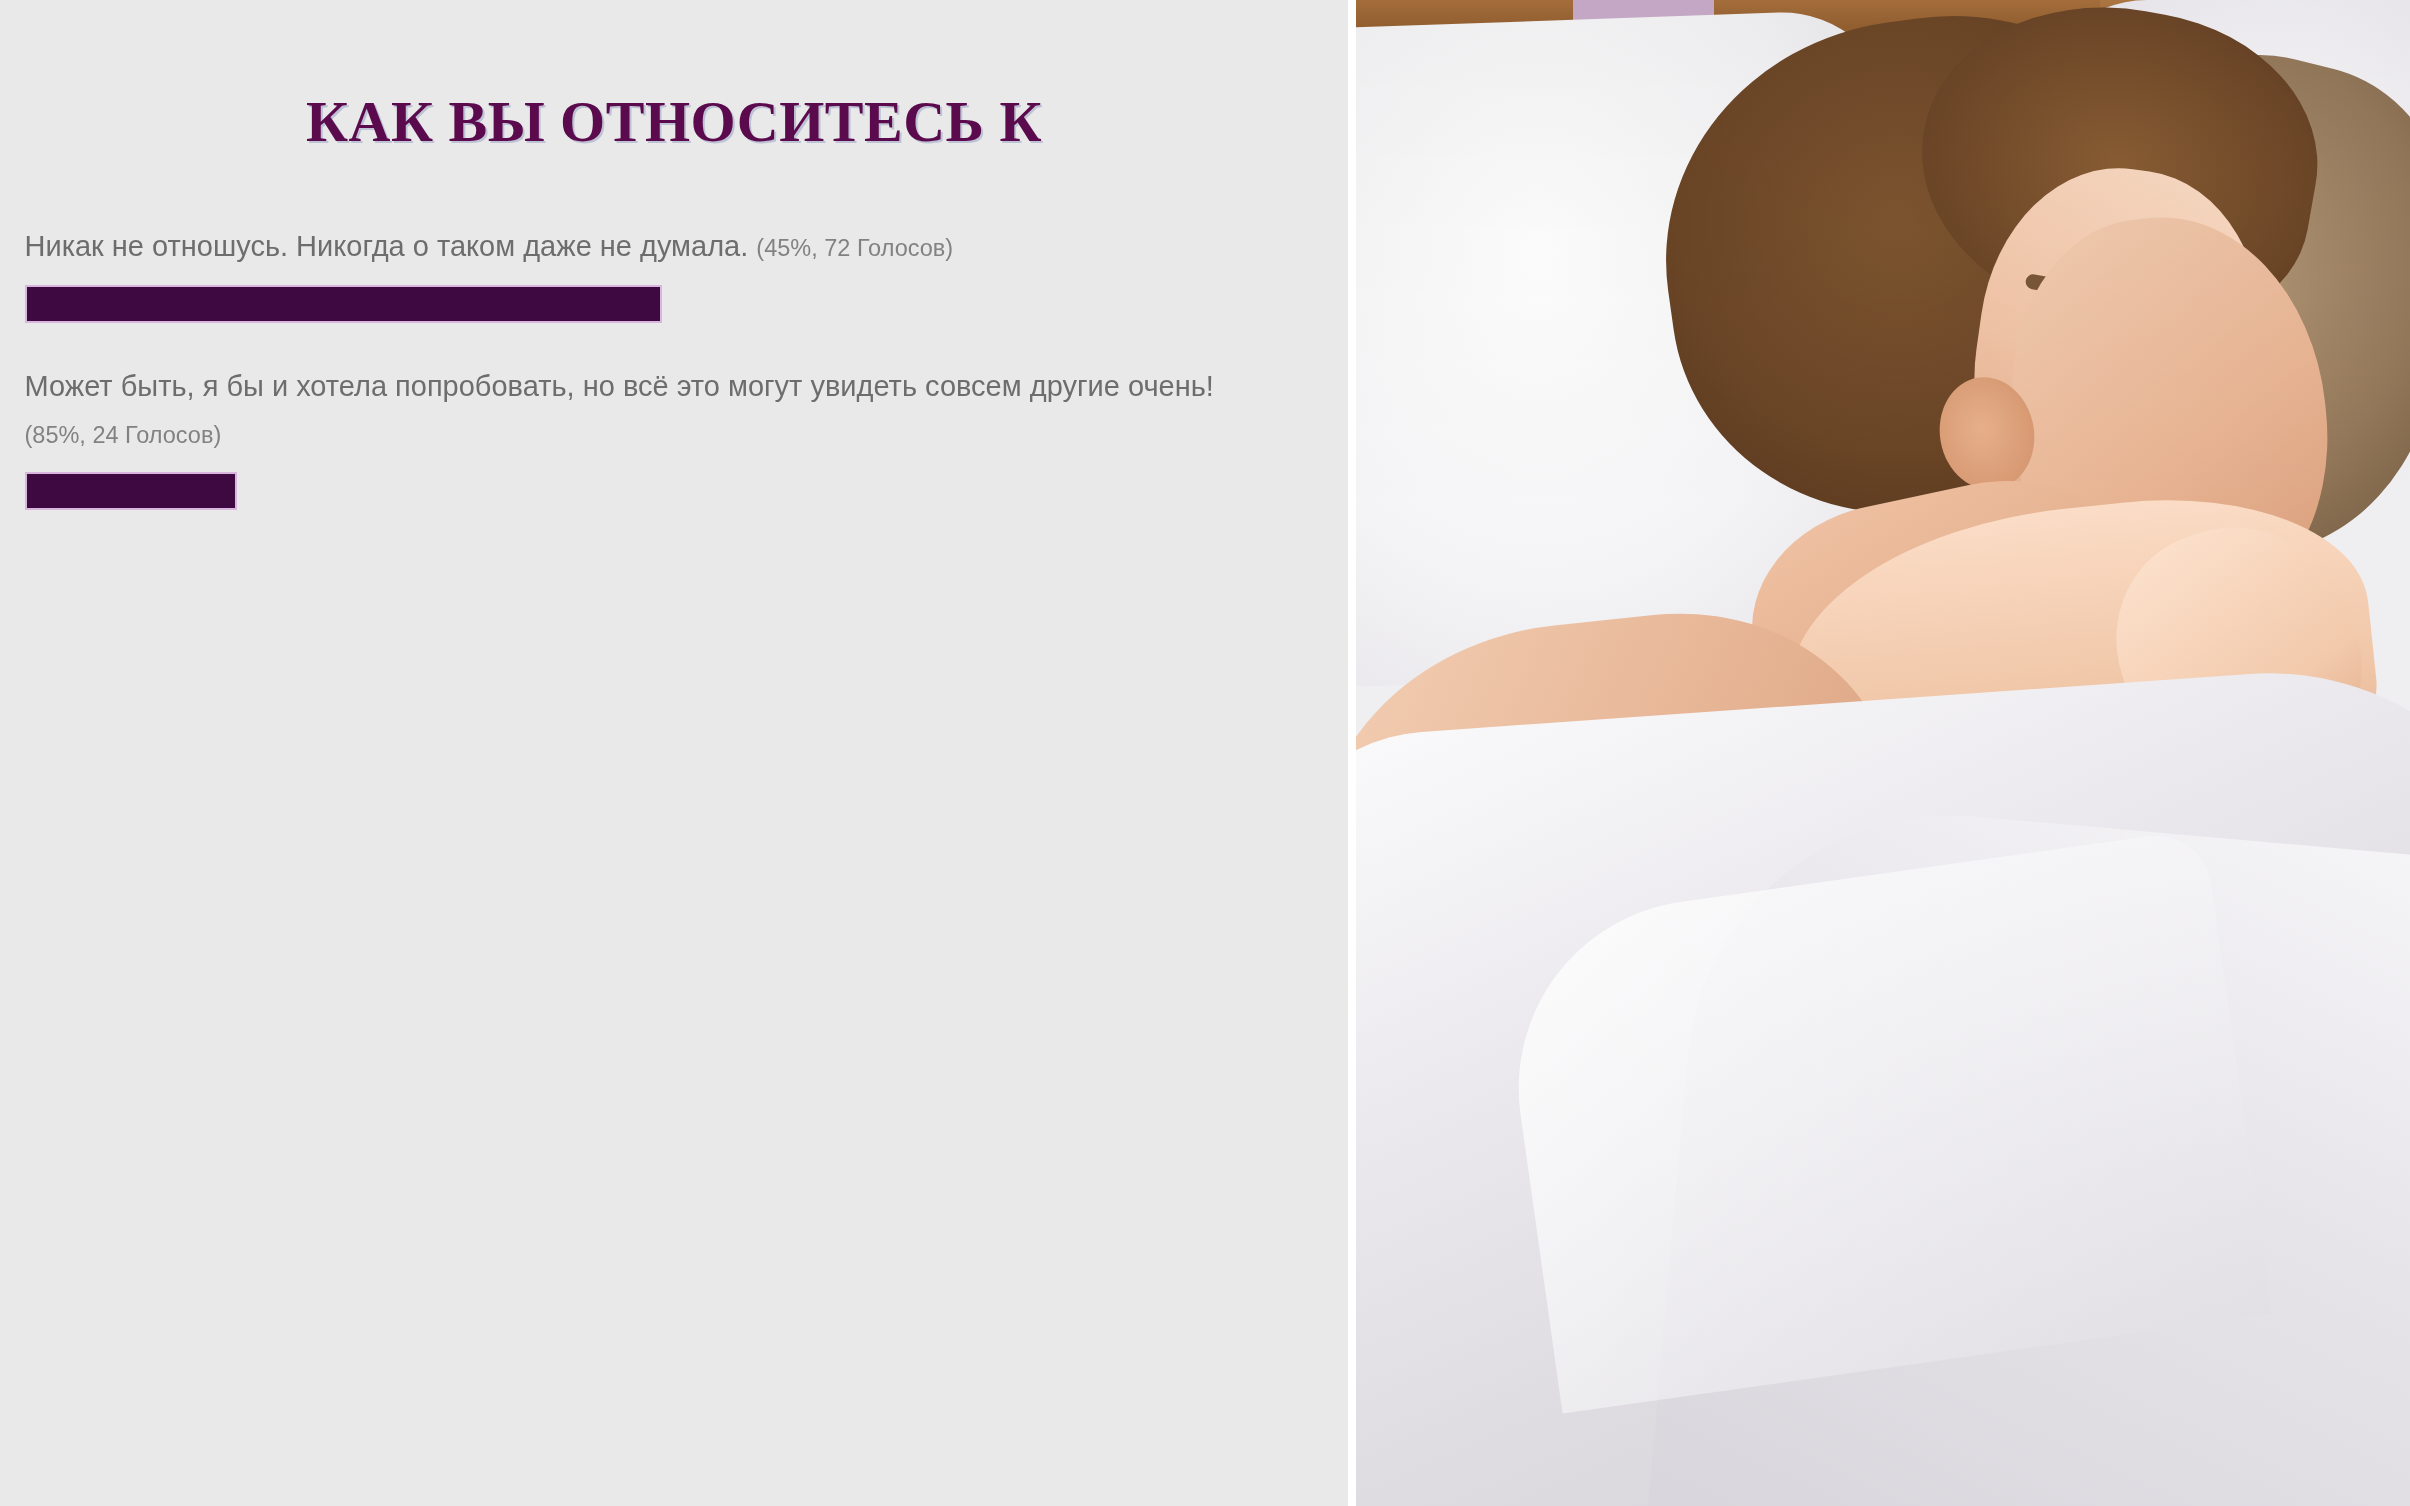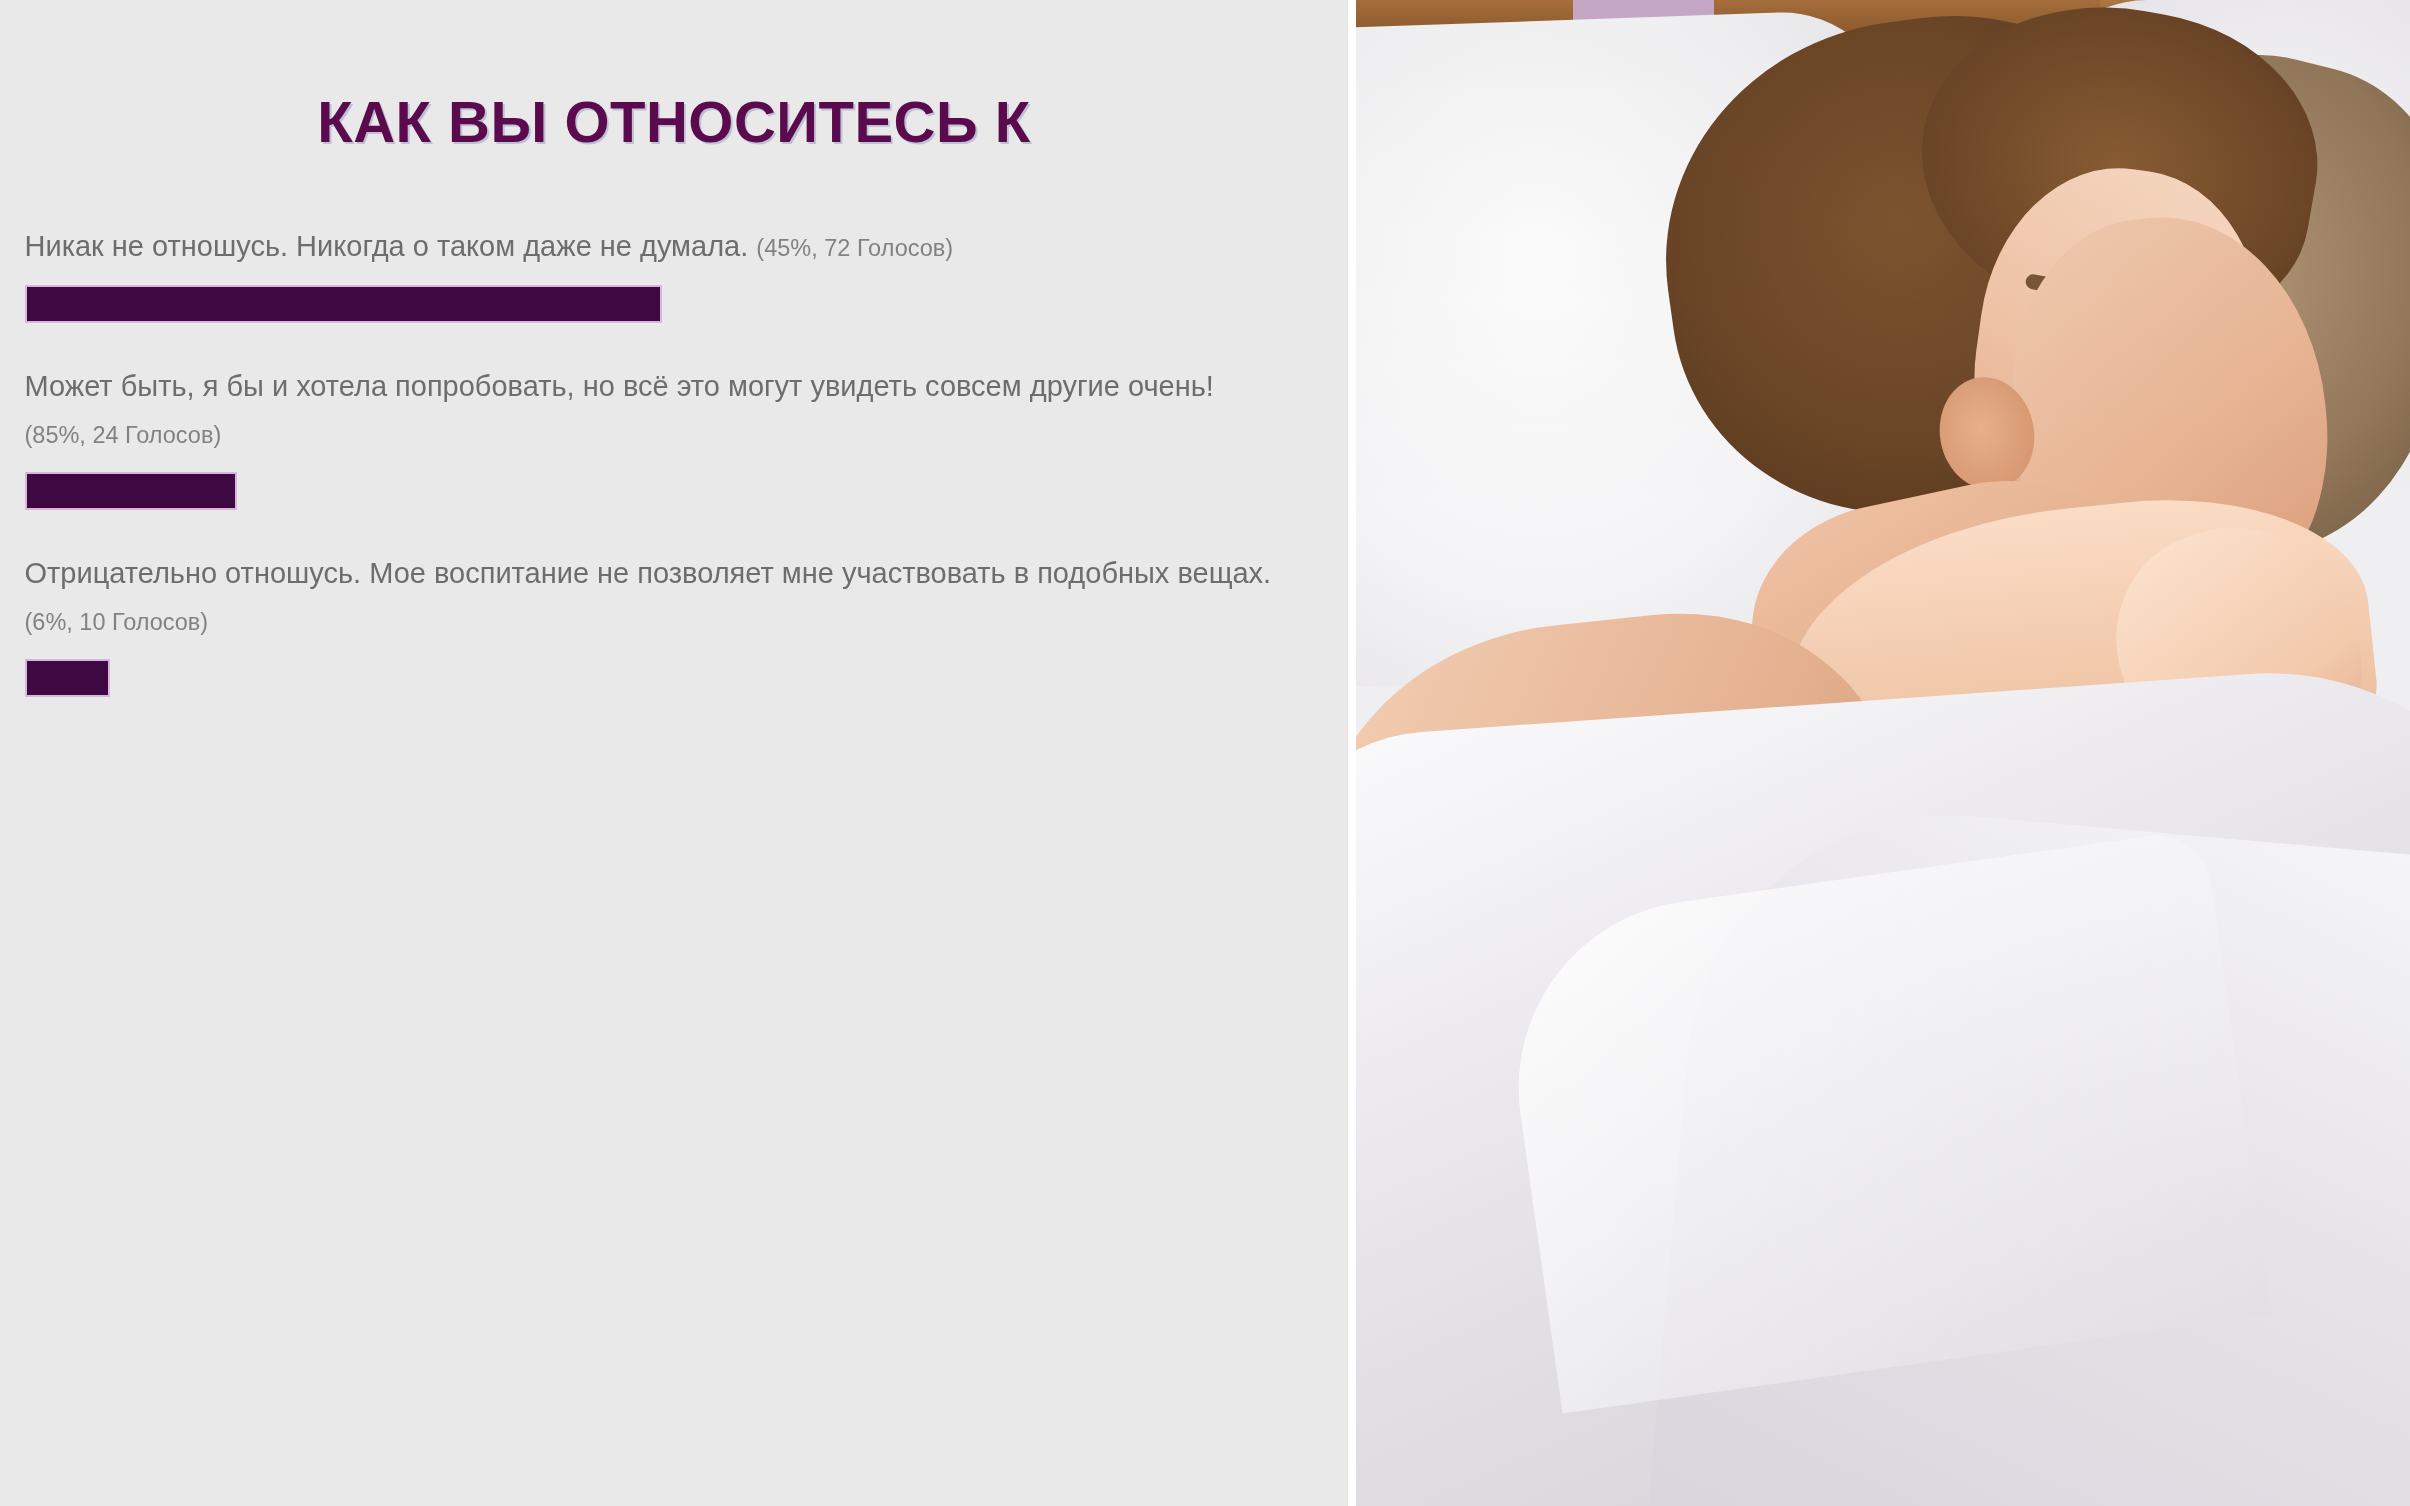--- a/index.html
+++ b/index.html
@@ -31,21 +31,21 @@
     box-sizing: border-box;
     padding: 0 0 0 0;
     flex: 0 0 1348px;
     overflow: hidden;
   }
 
   .poll-title {
     margin: 0;
     padding: 90px 56px 0 56px;
     text-align: center;
-    font-family: Liberation Sans, sans-serif;
+    font-family: Liberation Serif, serif;
     font-weight: 700;
     font-size: 58px;
     line-height: 1.12;
     letter-spacing: 0.5px;
     color: #5b0a4d;
     text-shadow: 1.9px 1.9px 0 rgba(90,110,170,0.30);
   }
   .poll-title .tl {
     display: block;
     white-space: nowrap;
@@ -333,28 +333,20 @@
       <li class="poll-option">
         <p class="option-text"><span>Может быть, я бы и хотела попробовать, но всё это могут увидеть совсем другие очень!</span>
           <span class="option-meta">(85%, 24 Голосов)</span>
         </p>
         <div class="option-bar-track">
           <div class="option-bar" style="width: 212px; background: rgb(62, 8, 64); border-color: rgb(217, 182, 222);"></div>
         </div>
       </li>
 
 
-      <li class="poll-option">
-        <p class="option-text"><span>Отрицательно отношусь. Мое воспитание не позволяет мне участвовать в подобных вещах.</span>
-          <span class="option-meta">(6%, 10 Голосов)</span>
-        </p>
-        <div class="option-bar-track">
-          <div class="option-bar" style="width: 85px; background: rgb(62, 8, 64); border-color: rgb(217, 182, 222);"></div>
-        </div>
-      </li>
 
     </ul>
   </section>
 
   <section class="photo-panel">
     <div class="photo">
       <div class="headboard"></div>
       <div class="wall-top-right"></div>
       <div class="headboard-gap"></div>
 

